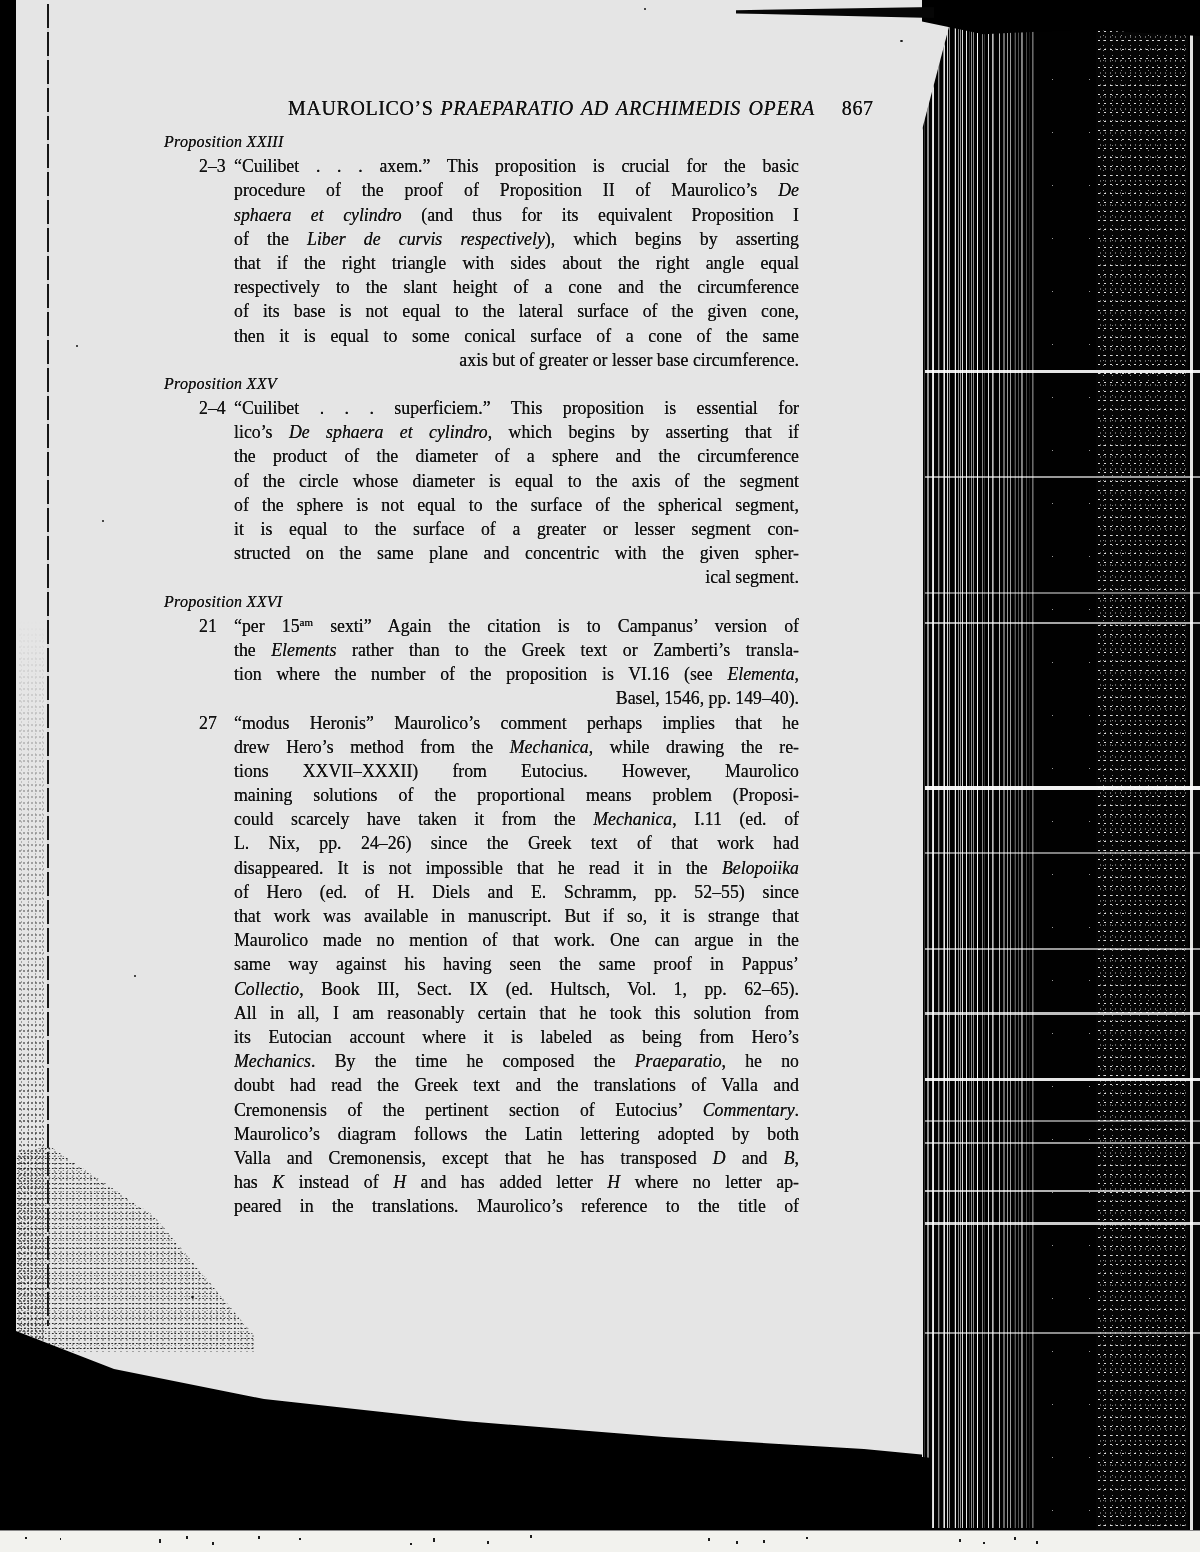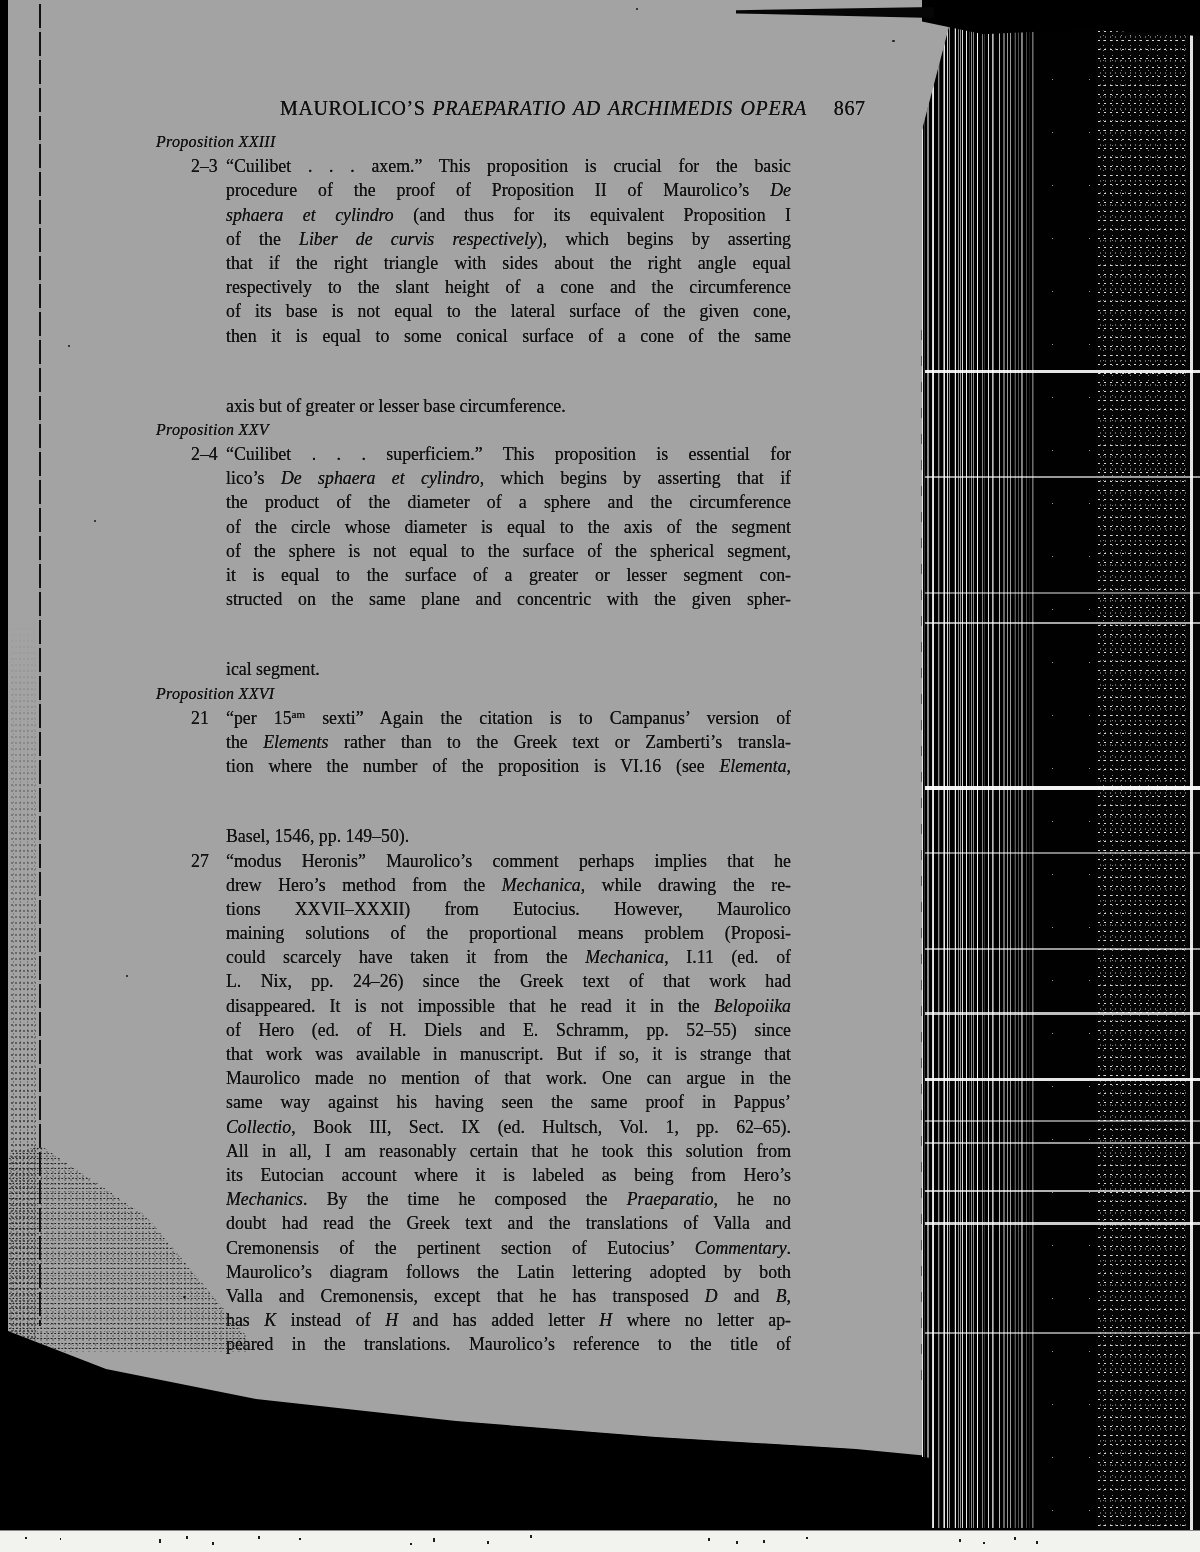--- a/index.html
+++ b/index.html
@@ -2,40 +2,40 @@
 <html><head>
 <meta charset="utf-8">
 <style>
   html,body{margin:0;padding:0;background:#333;}
   .canvas{
     position:relative;width:1200px;height:1552px;overflow:hidden;background:#000;
     font-family:"Liberation Serif","DejaVu Serif",serif;
   }
   
   .page{
-    position:absolute;left:8px;top:0;width:952px;height:1470px;background:#a3a3a3;
+    position:absolute;left:16px;top:0;width:952px;height:1470px;background:#e5e5e5;
     clip-path:polygon(0 0,952px 0,936px 400px,922px 900px,918px 1330px,921px 1456px,
       848px 1449px,648px 1437px,448px 1421px,248px 1399px,98px 1369px,0 1331px);
   }
   .header{
     position:absolute;left:272px;top:97px;font-size:20px;color:#0f0f0f;
     letter-spacing:.6px;word-spacing:2px;white-space:nowrap;
     text-shadow:0 0 .4px rgba(0,0,0,.9);
   }
   .header i{font-style:italic;margin-left:7px;}
   .pnum{margin-left:27px;}
   .content{
     position:absolute;left:148px;top:130px;width:645px;color:#111;
     font-size:17.8px;line-height:24.2px;text-shadow:0 0 .35px rgba(0,0,0,.85);
   }
   .prop-heading{font-style:italic;font-size:16px;letter-spacing:.3px;}
   .entry{position:relative;margin-left:70px;width:565px;}
   .entry .num{position:absolute;left:-35px;top:0;}
   .tl{text-align:justify;text-align-last:justify;height:24.2px;overflow:hidden;}
-  .tl.noj{text-align:left;text-align-last:auto;margin-top:46px;}
+  .tl.noj{text-align:right;text-align-last:auto;}
   .tl i{font-style:italic;}
   sup{font-size:11px;line-height:0;vertical-align:6px;}
   
   .hairline-left{position:absolute;left:31px;top:4px;width:2px;height:1322px;opacity:.9;
     background:repeating-linear-gradient(180deg,#000 0 24px,rgba(0,0,0,.08) 24px 28px);}
   .hairline-right{position:absolute;left:913px;top:330px;width:2px;height:1060px;opacity:.55;
     background:repeating-linear-gradient(180deg,rgba(0,0,0,.85) 0 10px,transparent 10px 26px);}
   .left-noise{position:absolute;left:2px;top:620px;width:26px;height:730px;
     background-image:
       radial-gradient(circle,rgba(25,25,25,.85) 0 .6px,transparent .95px),
@@ -116,21 +116,21 @@
           <div class="tl"><span>it is equal to the surface of a greater or lesser segment con-</span></div>
           <div class="tl"><span>structed on the same plane and concentric with the given spher-</span></div>
           <div class="tl noj"><span>ical segment.</span></div>
         </div>
         <div class="prop-heading">Proposition XXVI</div>
         <div class="entry">
           <span class="num">21</span>
           <div class="tl"><span>“per 15</span><sup>am</sup><span> sexti” Again the citation is to Campanus’ version of</span></div>
           <div class="tl"><span>the </span><i>Elements</i><span> rather than to the Greek text or Zamberti’s transla-</span></div>
           <div class="tl"><span>tion where the number of the proposition is VI.16 (see </span><i>Elementa</i><span>,</span></div>
-          <div class="tl noj"><span>Basel, 1546, pp. 149–50).</span></div>
+          <div class="tl noj"><span>Basel, 1546, pp. 149–40).</span></div>
         </div>
         <div class="entry">
           <span class="num">27</span>
           <div class="tl"><span>“modus Heronis” Maurolico’s comment perhaps implies that he</span></div>
           <div class="tl"><span>drew Hero’s method from the </span><i>Mechanica</i><span>, while drawing the re-</span></div>
           <div class="tl"><span>tions XXVII–XXXII) from Eutocius. However, Maurolico</span></div>
           <div class="tl"><span>maining solutions of the proportional means problem (Proposi-</span></div>
           <div class="tl"><span>could scarcely have taken it from the </span><i>Mechanica</i><span>, I.11 (ed. of</span></div>
           <div class="tl"><span>L. Nix, pp. 24–26) since the Greek text of that work had</span></div>
           <div class="tl"><span>disappeared. It is not impossible that he read it in the </span><i>Belopoiika</i></div>

